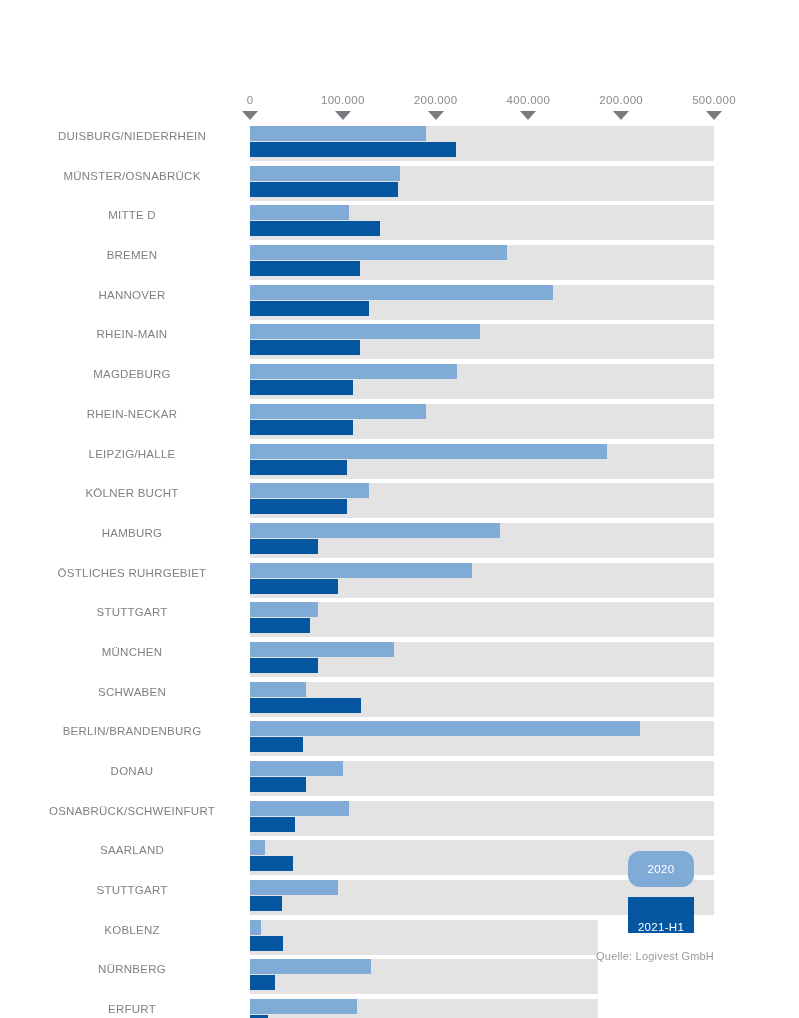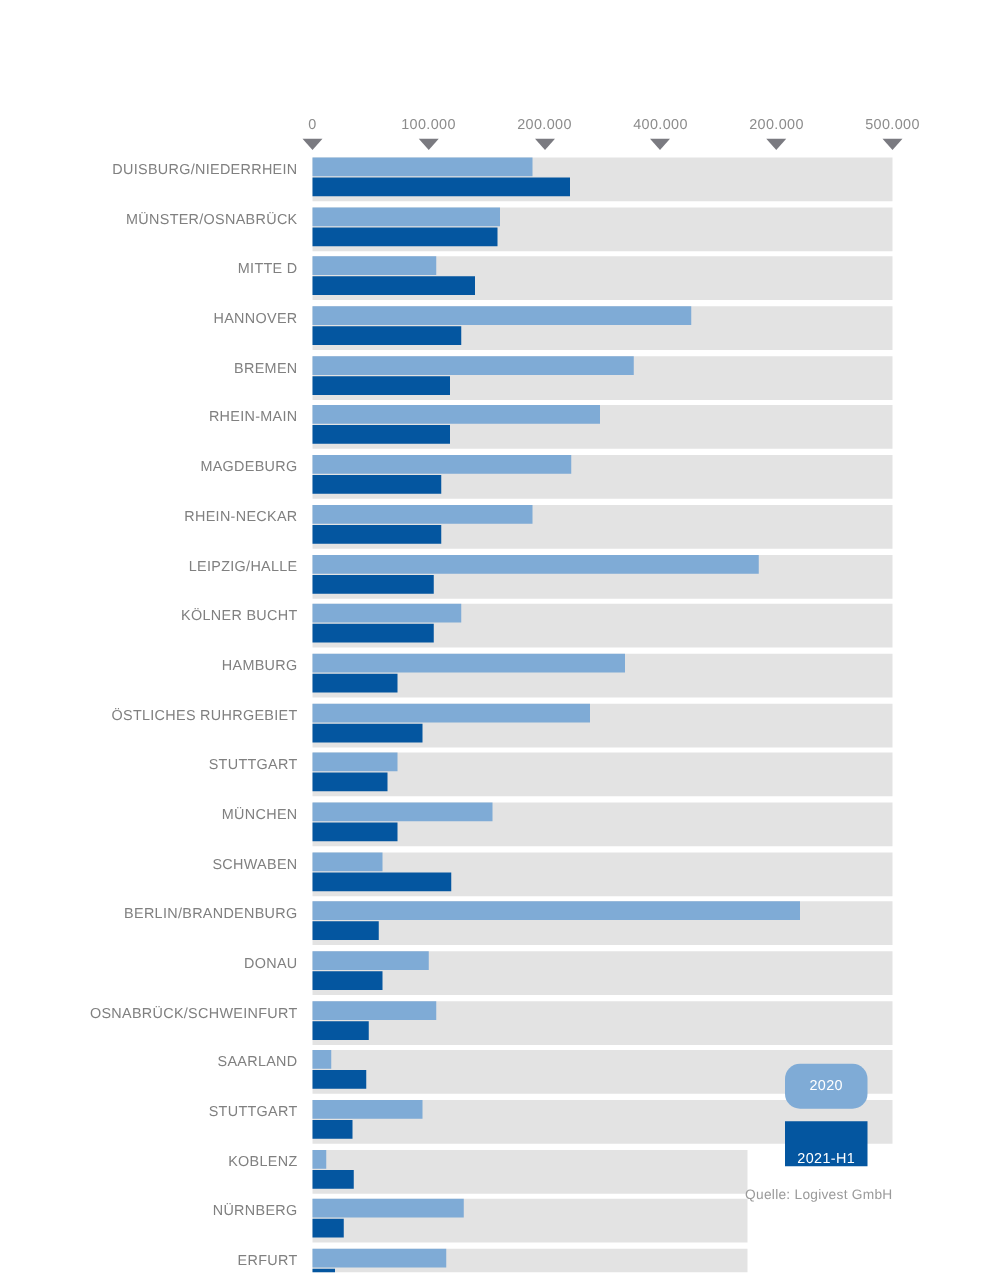--- a/index.html
+++ b/index.html
@@ -66,24 +66,24 @@
     top: 126px;
     width: 799px;
   }
   .row {
     position: relative;
     height: 35px;
     margin-bottom: 4.7px;
   }
   .row-label {
     position: absolute;
-    left: 0;
+    left: 13px;
     top: 4px;
     width: 238px;
-    text-align: right;
+    text-align: center;
     font-size: 11.5px;
     color: #808080;
     letter-spacing: 0.25px;
     white-space: nowrap;
   }
   .track {
     position: absolute;
     left: 250px;
     top: 0;
     height: 35px;
@@ -175,31 +175,31 @@
         </div>
       </div>
       <div class="row">
         <div class="row-label">MITTE D</div>
         <div class="track" style="width: 464px;">
           <div class="bar bar-2020" style="width: 99.296px; background: rgb(127, 171, 214);"></div>
           <div class="bar bar-2021" style="width: 129.92px; background: rgb(4, 86, 160);"></div>
         </div>
       </div>
       <div class="row">
+        <div class="row-label">BREMEN</div>
+        <div class="track" style="width: 464px;">
+          <div class="bar bar-2020" style="width: 257.056px; background: rgb(127, 171, 214);"></div>
+          <div class="bar bar-2021" style="width: 109.504px; background: rgb(4, 86, 160);"></div>
+        </div>
+      </div>
+      <div class="row">
         <div class="row-label">HANNOVER</div>
         <div class="track" style="width: 464px;">
           <div class="bar bar-2020" style="width: 302.528px; background: rgb(127, 171, 214);"></div>
           <div class="bar bar-2021" style="width: 118.784px; background: rgb(4, 86, 160);"></div>
-        </div>
-      </div>
-      <div class="row">
-        <div class="row-label">BREMEN</div>
-        <div class="track" style="width: 464px;">
-          <div class="bar bar-2020" style="width: 257.056px; background: rgb(127, 171, 214);"></div>
-          <div class="bar bar-2021" style="width: 109.504px; background: rgb(4, 86, 160);"></div>
         </div>
       </div>
       <div class="row">
         <div class="row-label">RHEIN-MAIN</div>
         <div class="track" style="width: 464px;">
           <div class="bar bar-2020" style="width: 230.144px; background: rgb(127, 171, 214);"></div>
           <div class="bar bar-2021" style="width: 109.504px; background: rgb(4, 86, 160);"></div>
         </div>
       </div>
       <div class="row">

